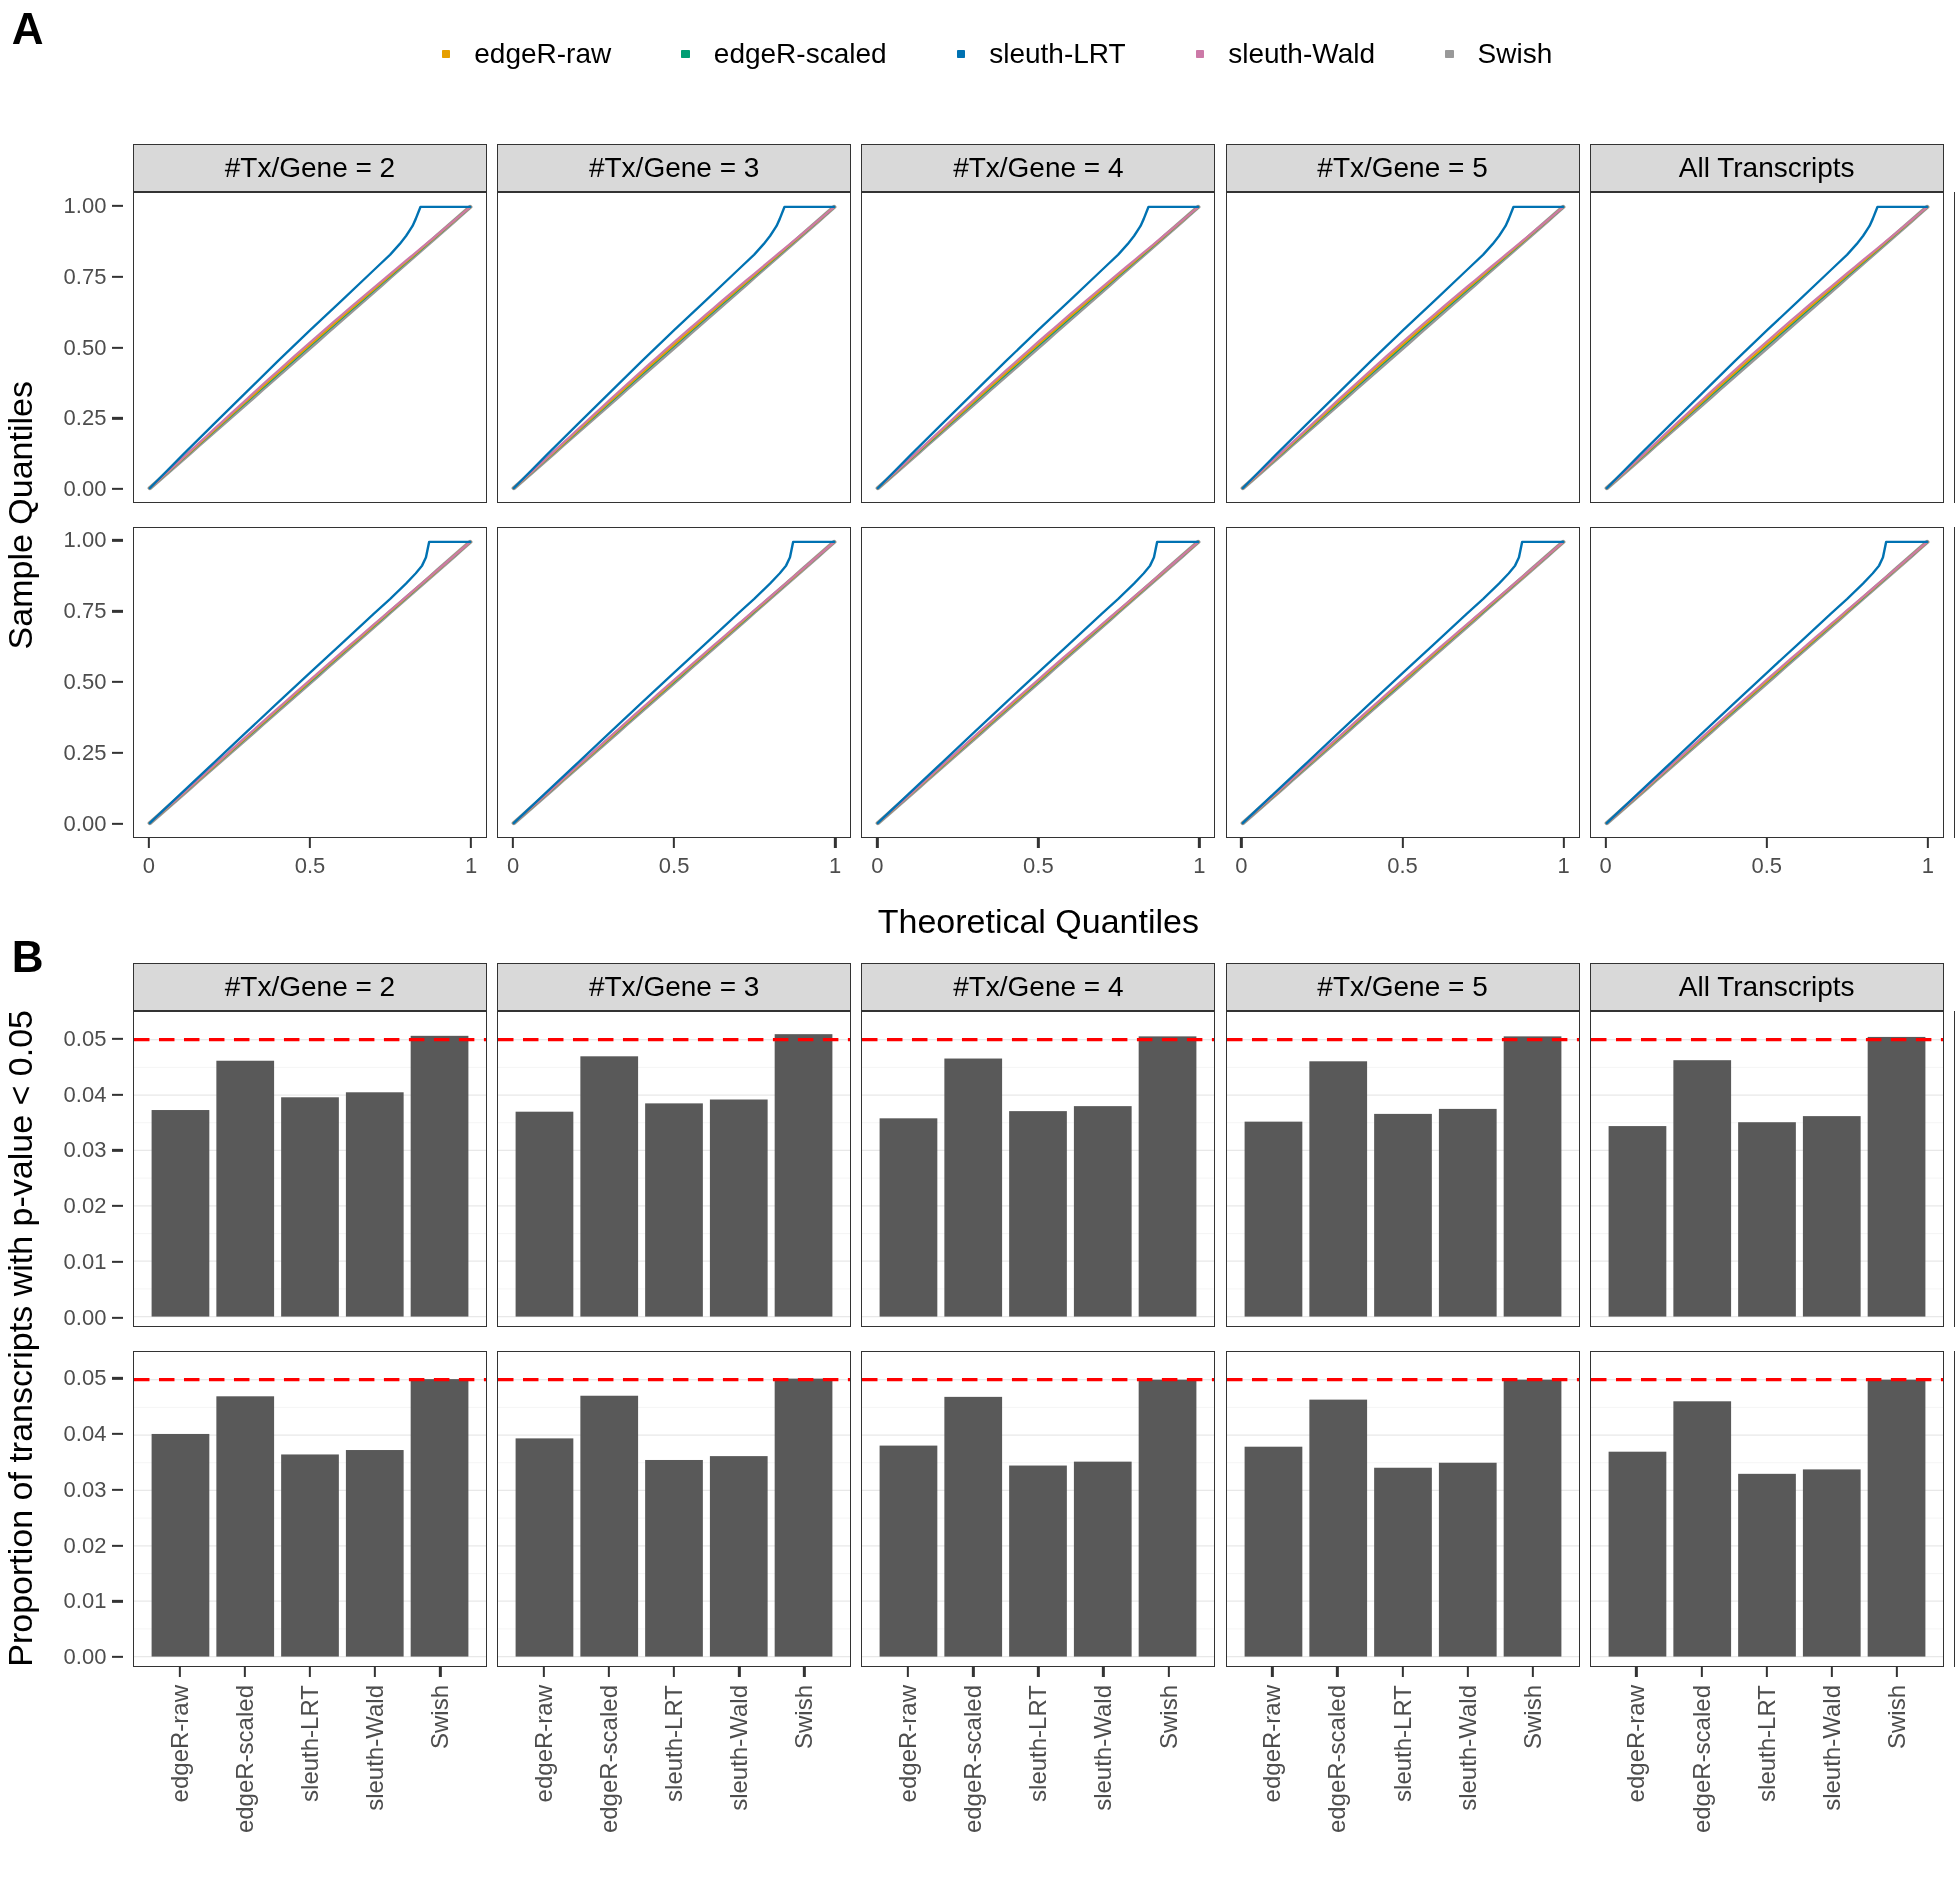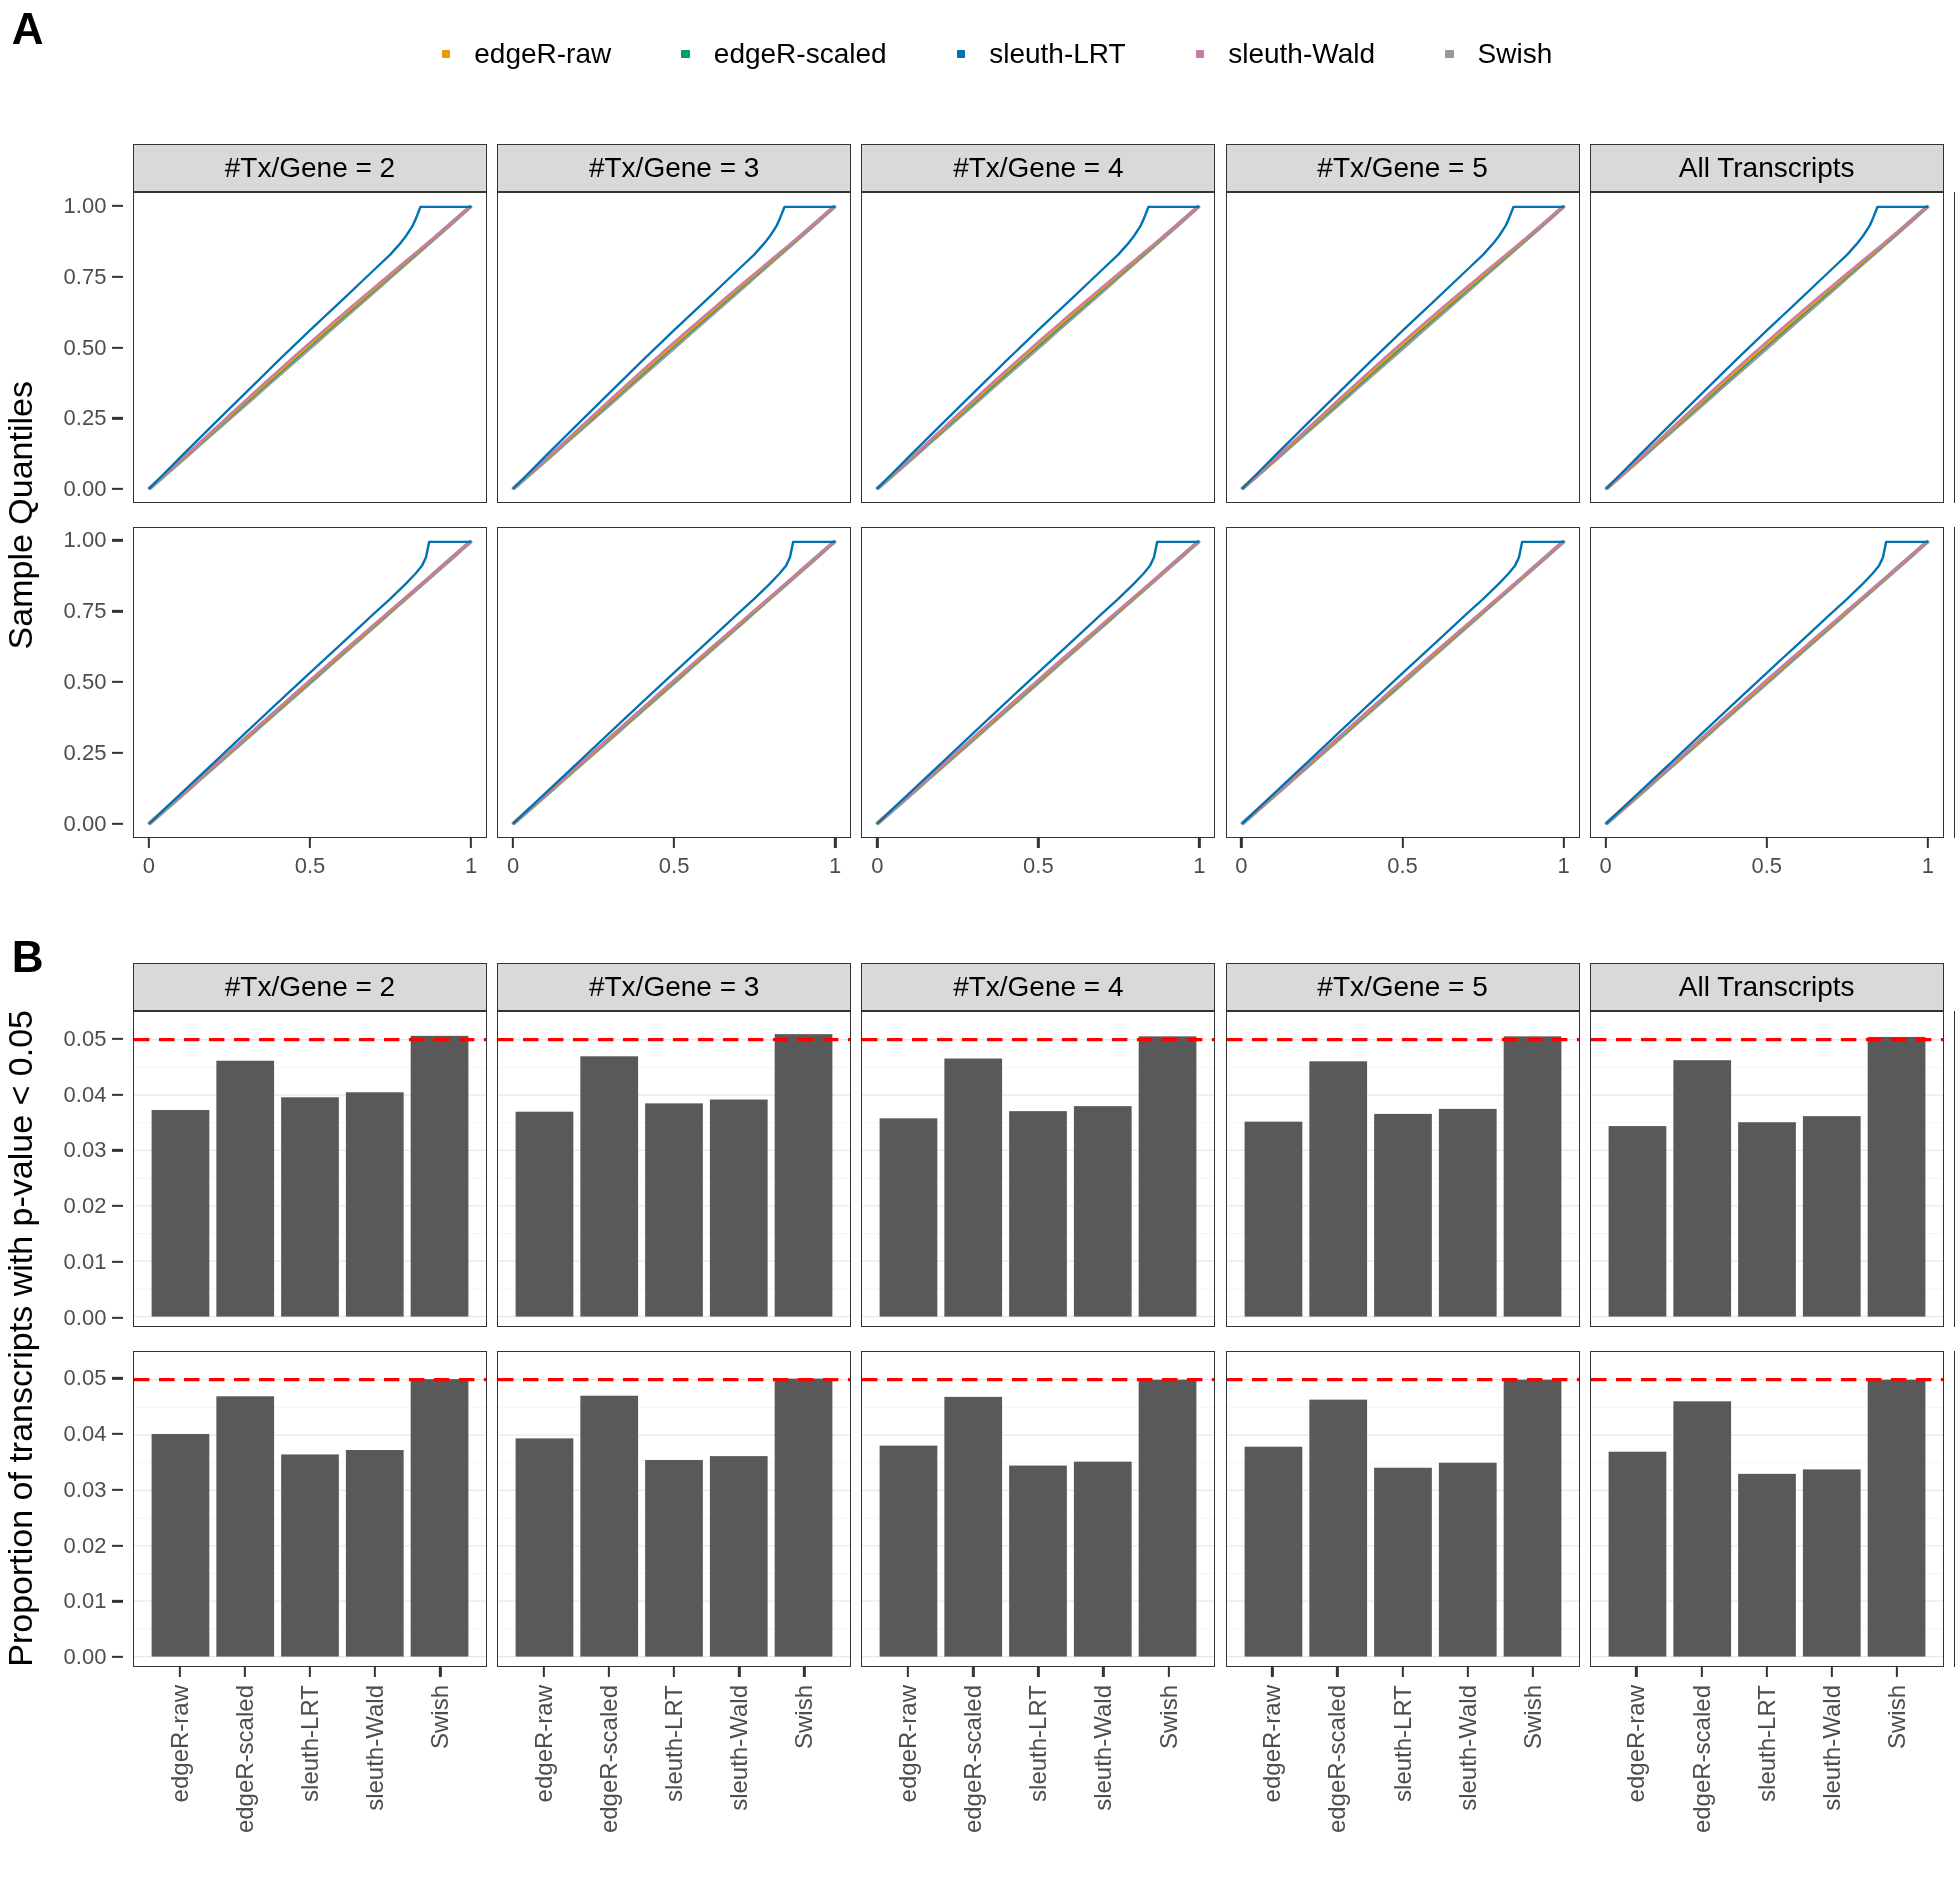--- a/index.html
+++ b/index.html
@@ -224,20 +224,21 @@
       <span class="xlab" style="left: 95.5%;">1</span>
     </div>
     <div class="xcell" style="grid-area: 5 / 7;">
       <span class="xmark" style="left: 4.5%;"></span>
       <span class="xlab" style="left: 4.5%;">0</span>
       <span class="xmark" style="left: 50%;"></span>
       <span class="xlab" style="left: 50%;">0.5</span>
       <span class="xmark" style="left: 95.5%;"></span>
       <span class="xlab" style="left: 95.5%;">1</span>
     </div>
+    <div class="xtitle" style="grid-area: 6 / 3 / auto / 8;">Theoretical Quantiles</div>
   </div>
 
 <div id="labelB" class="panel-label">B</div>
 <div id="gridB" class="fgrid">
     <div class="vtitle" style="grid-area: 2 / 1 / 5;">
       <span>Proportion of transcripts with p-value &lt; 0.05</span>
     </div>
     <div class="strip" style="grid-area: 1 / 3;">
       <span>#Tx/Gene = 2</span>
     </div>

